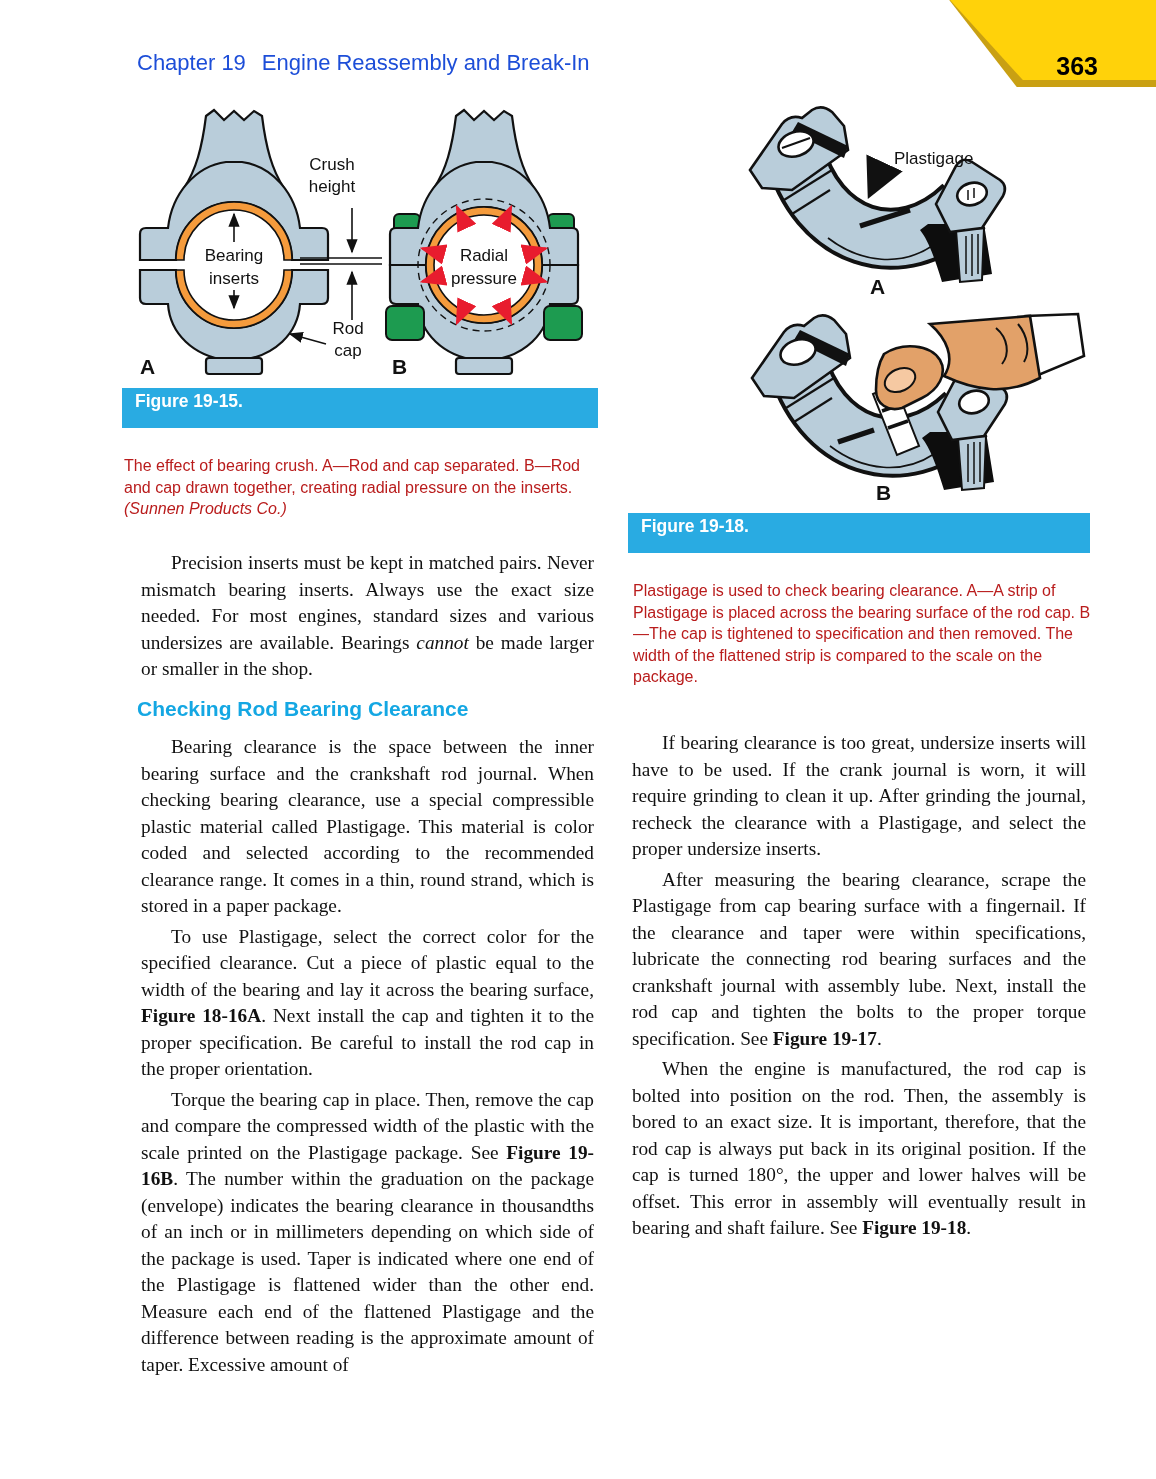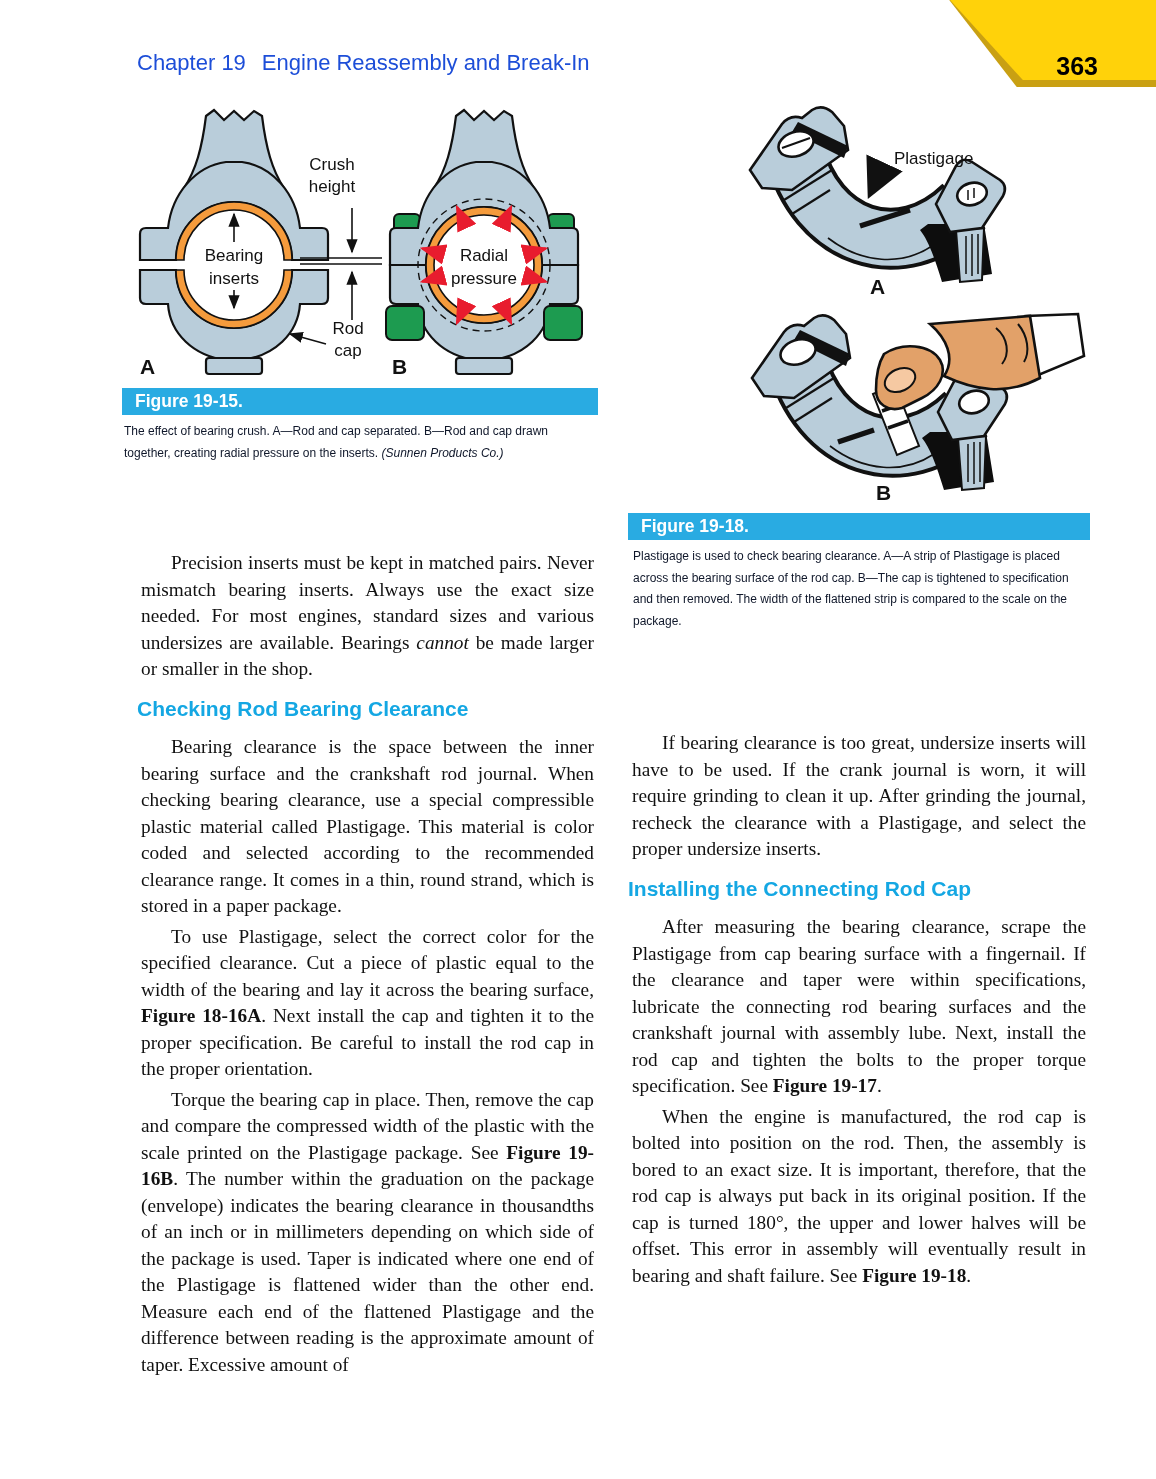--- a/index.html
+++ b/index.html
@@ -18,27 +18,27 @@
   }
   .tab{
     position:absolute;top:0;right:0;width:208px;height:80px;background:#ffd20a;
     clip-path:polygon(1% 0,100% 0,100% 100%,36% 100%);
   }
   .pgnum{
     position:absolute;top:44px;right:58px;
     font-family:"Liberation Sans",sans-serif;font-weight:bold;font-size:25px;color:#000000;margin-top:8px;
   }
   .figbar{
-    position:absolute;height:27px;background:#29abe2;color:#fff;
+    position:absolute;height:40px;background:#29abe2;color:#fff;
     font-family:"Liberation Sans",sans-serif;font-weight:bold;font-size:17.5px;
     line-height:27px;padding-left:13px;box-sizing:border-box;
   }
   .figcap{
     position:absolute;font-family:"Liberation Sans",sans-serif;
-    font-size:12px;line-height:21.5px;color:#0f172a;
+    font-size:16px;line-height:21.5px;color:#b91c1c;margin-top:34px;
   }
   .figcap .i{font-style:italic;}
   .col{position:absolute;font-size:19.3px;line-height:26.5px;text-align:justify;}
   .col p{margin:4px;}
   .col p.ind{text-indent:30px;}
   .col .i{font-style:italic;}
   .col .b{font-weight:bold;}
   h2.sec{
     font-family:"Liberation Sans",sans-serif;font-size:21px;color:#14a7e3;
     margin:13px 0 12px 0;text-align:left;
@@ -218,16 +218,15 @@
 <div class="col" style="left:137px;top:546px;width:461px;">
   <p class="ind"><span>Precision inserts must be kept in matched pairs. Never mismatch bearing inserts. Always use the exact size needed. For most engines, standard sizes and various undersizes are available. Bearings </span><span class="i">cannot</span><span> be made larger or smaller in the shop.</span></p>
   <h2 class="sec">Checking Rod Bearing Clearance</h2>
   <p class="ind">Bearing clearance is the space between the inner bearing surface and the crankshaft rod journal. When checking bearing clearance, use a special compressible plastic material called Plastigage. This material is color coded and selected according to the recommended clearance range. It comes in a thin, round strand, which is stored in a paper package.</p>
   <p class="ind"><span>To use Plastigage, select the correct color for the specified clearance. Cut a piece of plastic equal to the width of the bearing and lay it across the bearing surface, </span><span class="b">Figure 18-16A</span><span>. Next install the cap and tighten it to the proper specification. Be careful to install the rod cap in the proper orientation.</span></p>
   <p class="ind"><span>Torque the bearing cap in place. Then, remove the cap and compare the compressed width of the plastic with the scale printed on the Plastigage package. See </span><span class="b">Figure 19-16B</span><span>. The number within the graduation on the package (envelope) indicates the bearing clearance in thousandths of an inch or in millimeters depending on which side of the package is used. Taper is indicated where one end of the Plastigage is flattened wider than the other end. Measure each end of the flattened Plastigage and the difference between reading is the approximate amount of taper. Excessive amount of</span></p>
 </div>
 
 <div class="col" style="left:628px;top:726px;width:462px;">
   <p class="ind">If bearing clearance is too great, undersize inserts will have to be used. If the crank journal is worn, it will require grinding to clean it up. After grinding the journal, recheck the clearance with a Plastigage, and select the proper undersize inserts.</p>
-  <h2 class="sec">Installing the Connecting Rod Cap</h2>
   <p class="ind"><span>After measuring the bearing clearance, scrape the Plastigage from cap bearing surface with a fingernail. If the clearance and taper were within specifications, lubricate the connecting rod bearing surfaces and the crankshaft journal with assembly lube. Next, install the rod cap and tighten the bolts to the proper torque specification. See </span><span class="b">Figure 19-17</span><span>.</span></p>
   <p class="ind"><span>When the engine is manufactured, the rod cap is bolted into position on the rod. Then, the assembly is bored to an exact size. It is important, therefore, that the rod cap is always put back in its original position. If the cap is turned 180°, the upper and lower halves will be offset. This error in assembly will eventually result in bearing and shaft failure. See </span><span class="b">Figure 19-18</span><span>.</span></p>
 </div>
 
 </body></html>

